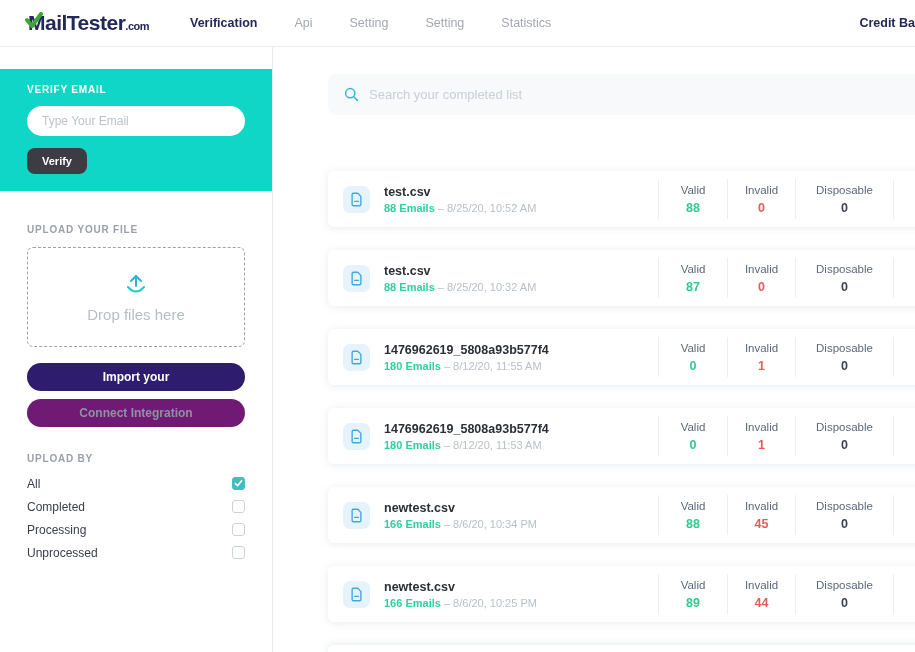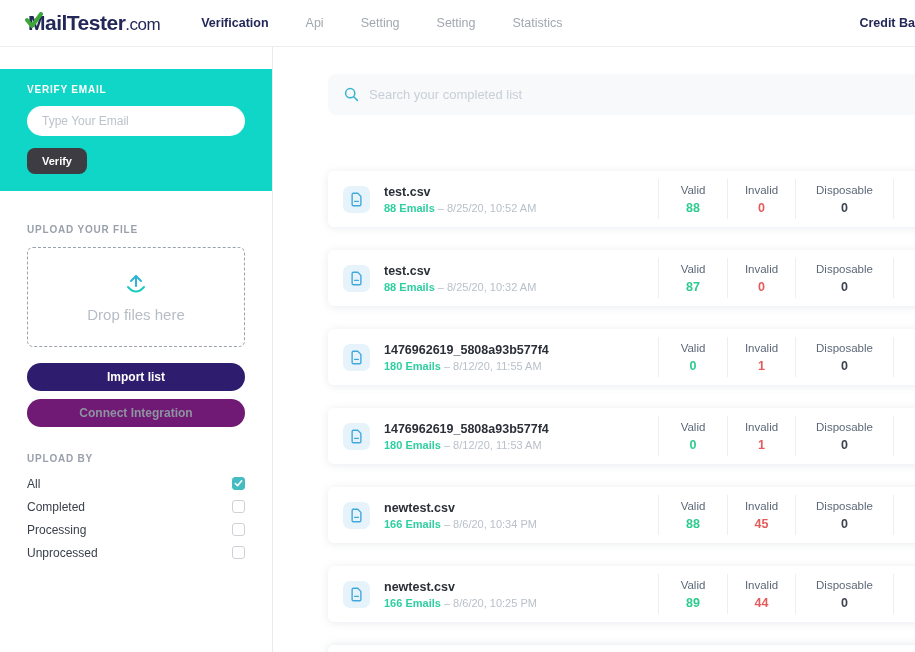--- a/index.html
+++ b/index.html
@@ -5,21 +5,21 @@
   * { margin:0; padding:0; box-sizing:border-box; }
   html,body { width:915px; height:652px; overflow:hidden; background:#fff;
     font-family:"Liberation Sans", sans-serif; }
 
   
   .header { display:flex; align-items:center; height:47px; border-bottom:1px solid #ededf0;
     padding-left:28px; background:#fff; }
   .logo { position:relative; font-size:21px; font-weight:bold; color:#232858;
     letter-spacing:-0.5px; cursor:pointer; white-space:nowrap; }
   .logo-check { position:absolute; left:-3px; top:1px; }
-  .logo-com { font-size:17px; font-weight:normal; color:#232858; }
+  .logo-com { font-size:11px; font-weight:bold; color:#232858; }
   .nav { display:flex; gap:37px; margin-left:41px; }
   .nav-item { font-size:12.5px; color:#a2a7b0; cursor:pointer; }
   .nav-item.active { color:#232858; font-weight:bold; }
   .credit { margin-left:auto; font-size:12.5px; font-weight:bold; color:#232858;
     white-space:nowrap; cursor:pointer; }
 
   
   .layout { display:flex; height:605px; }
 
   
@@ -115,21 +115,21 @@
     <div class="side-section">
       <div class="side-label upload-label">UPLOAD YOUR FILE</div>
       <div class="dropzone">
         <svg width="26" height="26" viewBox="0 0 26 26">
           <line x1="13" y1="5" x2="13" y2="15" stroke="#2fb3d6" stroke-width="2" stroke-linecap="round"></line>
           <polyline points="8,10 13,5 18,10" fill="none" stroke="#2fb3d6" stroke-width="2" stroke-linecap="round" stroke-linejoin="round"></polyline>
           <path d="M5,16 q8,9 16,0" fill="none" stroke="#1fcac0" stroke-width="2" stroke-linecap="round"></path>
         </svg>
         <div class="drop-text">Drop files here</div>
       </div>
-      <button class="btn-block import-btn">Import list</button>
+      <button class="btn-block import-btn">Import your</button>
       <button class="btn-block connect-btn">Connect Integration</button>
 
       <div class="side-label filter-label">UPLOAD BY</div>
       <div class="filter-list">
   <div class="filter-row">
     <span class="filter-text">All</span>
     <span class="checkbox checked">
               <svg width="9" height="9" viewBox="0 0 10 10">
                 <polyline points="1.5,5 4,7.5 8.5,2" fill="none" stroke="#fff" stroke-width="1.8" stroke-linecap="round" stroke-linejoin="round"></polyline>
               </svg>

